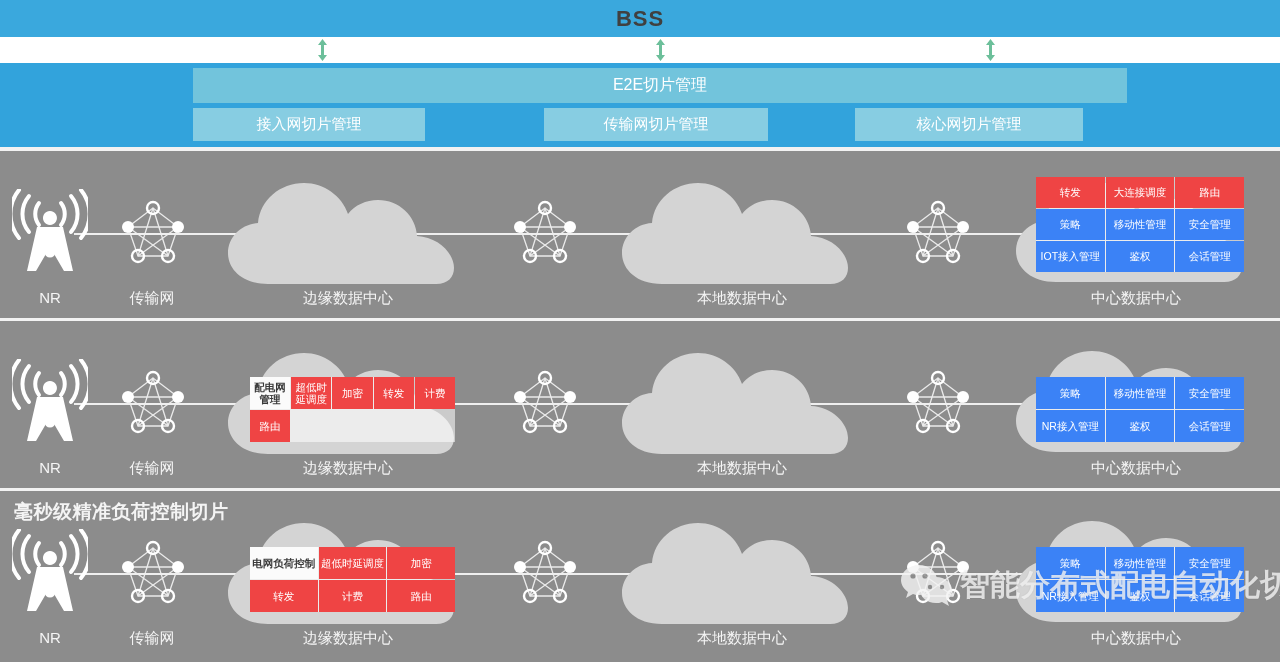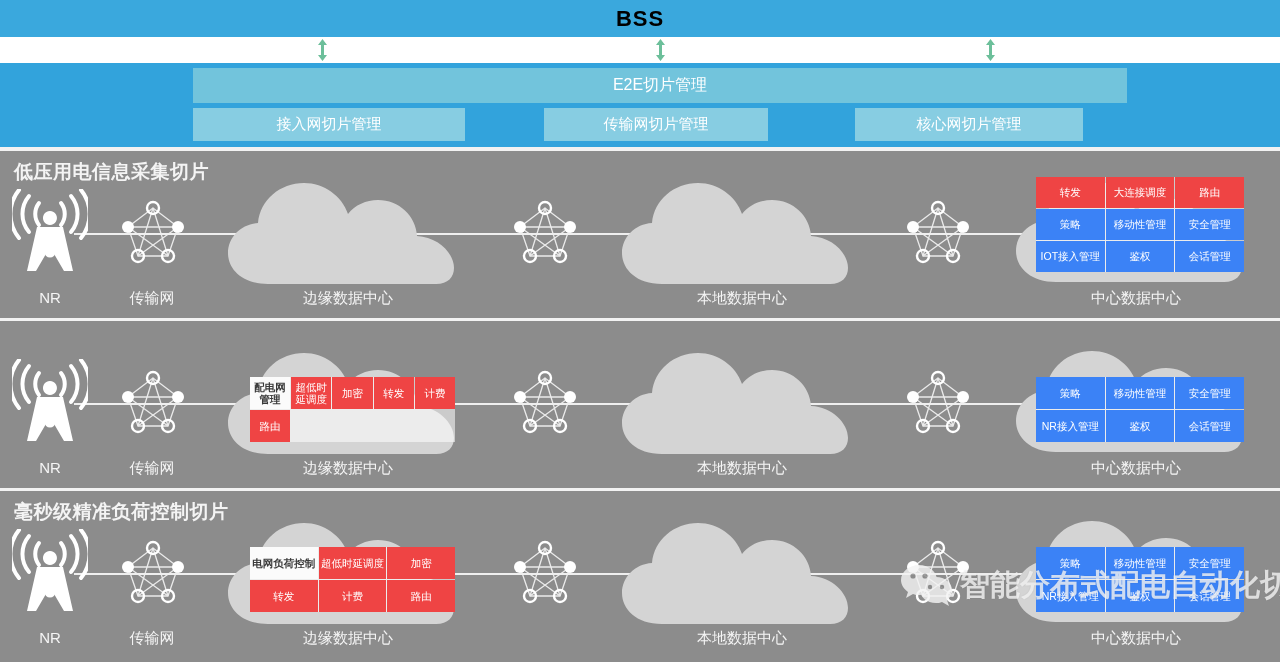--- a/index.html
+++ b/index.html
@@ -11,21 +11,21 @@
   }
   #page { position: relative; width: 1280px; height: 662px; overflow: hidden; }
 
   
   .bss-bar {
     position: absolute; left: 0; top: 0; width: 1280px; height: 37px;
     background: #3aa8dd;
     display: flex; align-items: center; justify-content: center;
   }
   .bss-title {
-    color: #000000; font-size: 22px; font-weight: bold; letter-spacing: 1px;
+    color: #404040; font-size: 22px; font-weight: bold; letter-spacing: 1px;
   }
 
   
   .gap-strip {
     position: absolute; left: 0; top: 37px; width: 1280px; height: 26px;
     background: #ffffff;
   }
   .varrow { position: absolute; top: 2px; width: 11px; height: 22px; }
 
   
@@ -38,21 +38,21 @@
     background: #72c4dc;
     display: flex; align-items: center; justify-content: center;
   }
   .e2e-box span { color: #ffffff; font-size: 16px; }
   .sub-box {
     position: absolute; top: 108px; height: 33px;
     background: #87cde2;
     display: flex; align-items: center; justify-content: center;
   }
   .sub-box span { color: #ffffff; font-size: 15px; }
-  #sub0 { left: 193px; width: 272px; }
+  #sub0 { left: 193px; width: 232px; }
   #sub1 { left: 544px; width: 224px; }
   #sub2 { left: 855px; width: 228px; }
 
   
   .slice-row { position: absolute; left: 0; width: 1280px; background: #8c8c8c; }
   #row0 { top: 151px; height: 167px; }
   #row1 { top: 321px; height: 167px; }
   #row2 { top: 491px; height: 171px; }
   .row-sep {
     position: absolute; left: 0; width: 1280px; height: 4px; background: #f2f2f2;
@@ -141,21 +141,20 @@
   </div>
   <div class="sub-box" id="sub2">
     <span>核心网切片管理</span>
   </div>
 
   <div class="row-sep" id="sep0"></div>
   <div class="row-sep" id="sep1"></div>
   <div class="row-sep" id="sep2"></div>
 
   <div class="slice-row" id="row0">
-    <div class="slice-title">低压用电信息采集切片</div>
     <div class="backbone"></div>
 
     <svg class="cloud" style="left:224px; top:28px; width:248px; height:110px;" viewBox="0 0 248 110">
       <path d="M44 105 C18 105 4 90 4 74 C4 58 17 45 34 44 C36 21 56 4 80 4 C100 4 118 17 124 35 C131 26 142 21 154 21 C175 21 192 37 193 57 C214 58 230 74 230 89 C230 98 224 105 212 105 Z" fill="#d4d4d4"></path>
     </svg>
     <svg class="cloud" style="left:618px; top:28px; width:248px; height:110px;" viewBox="0 0 248 110">
       <path d="M44 105 C18 105 4 90 4 74 C4 58 17 45 34 44 C36 21 56 4 80 4 C100 4 118 17 124 35 C131 26 142 21 154 21 C175 21 192 37 193 57 C214 58 230 74 230 89 C230 98 224 105 212 105 Z" fill="#d4d4d4"></path>
     </svg>
     <svg class="cloud" style="left:1012px; top:24px; width:248px; height:112px;" viewBox="0 0 248 112">
       <path d="M44 107 C18 107 4 92 4 76 C4 60 17 47 34 46 C36 23 56 6 80 6 C100 6 118 19 124 37 C131 28 142 23 154 23 C175 23 192 39 193 59 C214 60 230 76 230 91 C230 100 224 107 212 107 Z" fill="#d4d4d4"></path>

